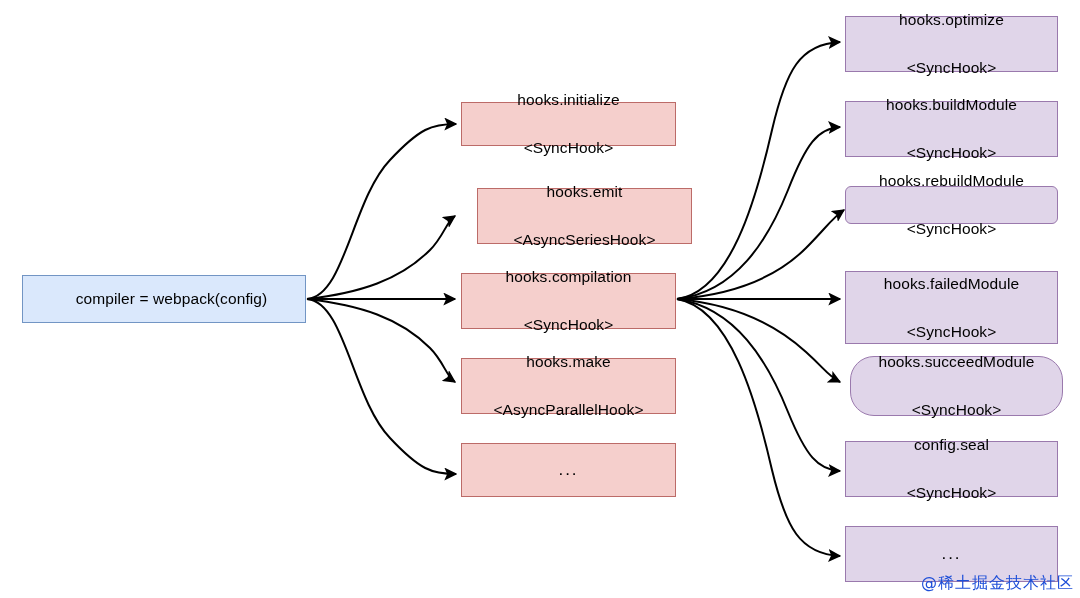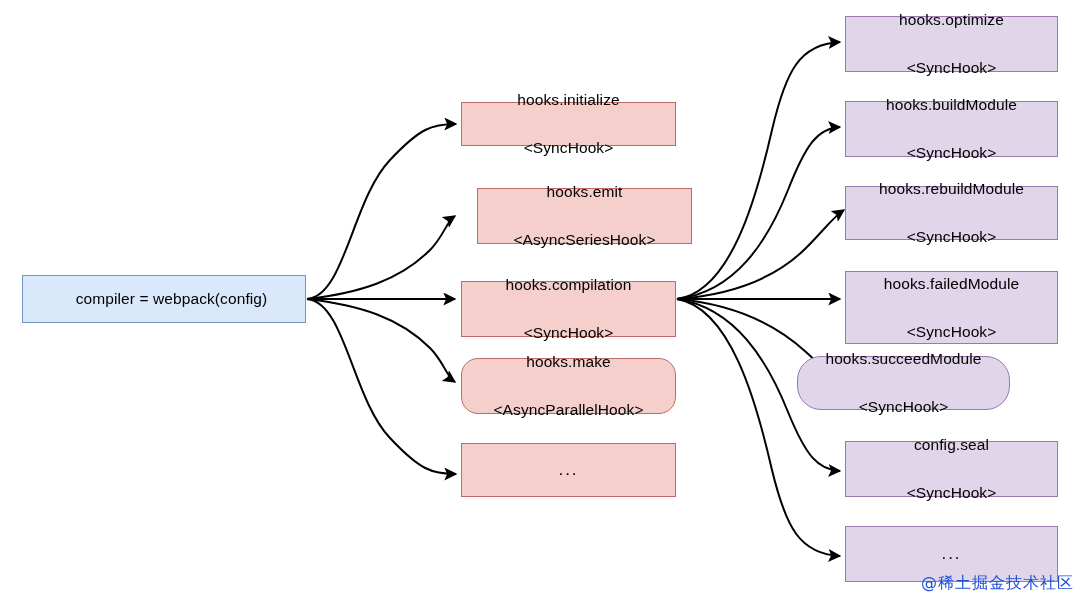--- a/index.html
+++ b/index.html
@@ -105,55 +105,55 @@
   <div class="node node-pink" style="left:461px; top:102px; width:215px; height:44px;">
     <span class="ln1">hooks.initialize</span>
     <span class="ln2">&lt;SyncHook&gt;</span>
   </div>
 
   <div class="node node-pink" style="left:461px; top:188px; width:215px; height:56px;margin-left:16px;">
     <span class="ln1">hooks.emit</span>
     <span class="ln2">&lt;AsyncSeriesHook&gt;</span>
   </div>
 
-  <div class="node node-pink" style="left:461px; top:281px; width:215px; height:56px;">
+  <div class="node node-pink" style="left:461px; top:273px; width:215px; height:56px;">
     <span class="ln1">hooks.compilation</span>
     <span class="ln2">&lt;SyncHook&gt;</span>
   </div>
 
-  <div class="node node-pink" style="left:461px; top:358px; width:215px; height:56px;border-radius:17px;">
+  <div class="node node-pink" style="left:461px; top:358px; width:215px; height:56px;">
     <span class="ln1">hooks.make</span>
     <span class="ln2">&lt;AsyncParallelHook&gt;</span>
   </div>
 
   <div class="node node-pink ellipsis" style="left:461px; top:443px; width:215px; height:54px;">
     <span class="ln1">...</span>
   </div>
 
   <div class="node node-purple" style="left:845px; top:16px; width:213px; height:56px;">
     <span class="ln1">hooks.optimize</span>
     <span class="ln2">&lt;SyncHook&gt;</span>
   </div>
 
   <div class="node node-purple" style="left:845px; top:101px; width:213px; height:56px;">
     <span class="ln1">hooks.buildModule</span>
     <span class="ln2">&lt;SyncHook&gt;</span>
   </div>
 
-  <div class="node node-purple" style="left:845px; top:186px; width:213px; height:54px;">
+  <div class="node node-purple" style="left:845px; top:186px; width:213px; height:38px;border-radius:6px;">
     <span class="ln1">hooks.rebuildModule</span>
     <span class="ln2">&lt;SyncHook&gt;</span>
   </div>
 
   <div class="node node-purple" style="left:845px; top:271px; width:213px; height:73px;">
     <span class="ln1">hooks.failedModule</span>
     <span class="ln2">&lt;SyncHook&gt;</span>
   </div>
 
-  <div class="node node-purple" style="left:797px; top:356px; width:213px; height:54px;border-radius:24px;">
+  <div class="node node-purple" style="left:850px; top:356px; width:213px; height:60px;border-radius:24px;">
     <span class="ln1">hooks.succeedModule</span>
     <span class="ln2">&lt;SyncHook&gt;</span>
   </div>
 
   <div class="node node-purple" style="left:845px; top:441px; width:213px; height:56px;">
     <span class="ln1">config.seal</span>
     <span class="ln2">&lt;SyncHook&gt;</span>
   </div>
 
   <div class="node node-purple ellipsis" style="left:845px; top:526px; width:213px; height:56px;">

